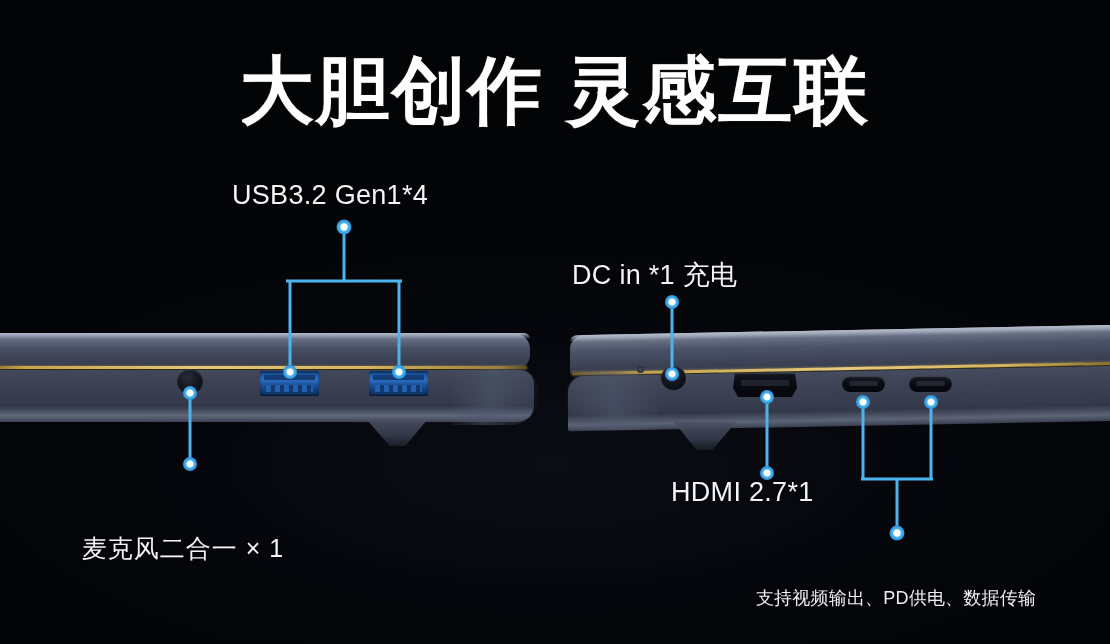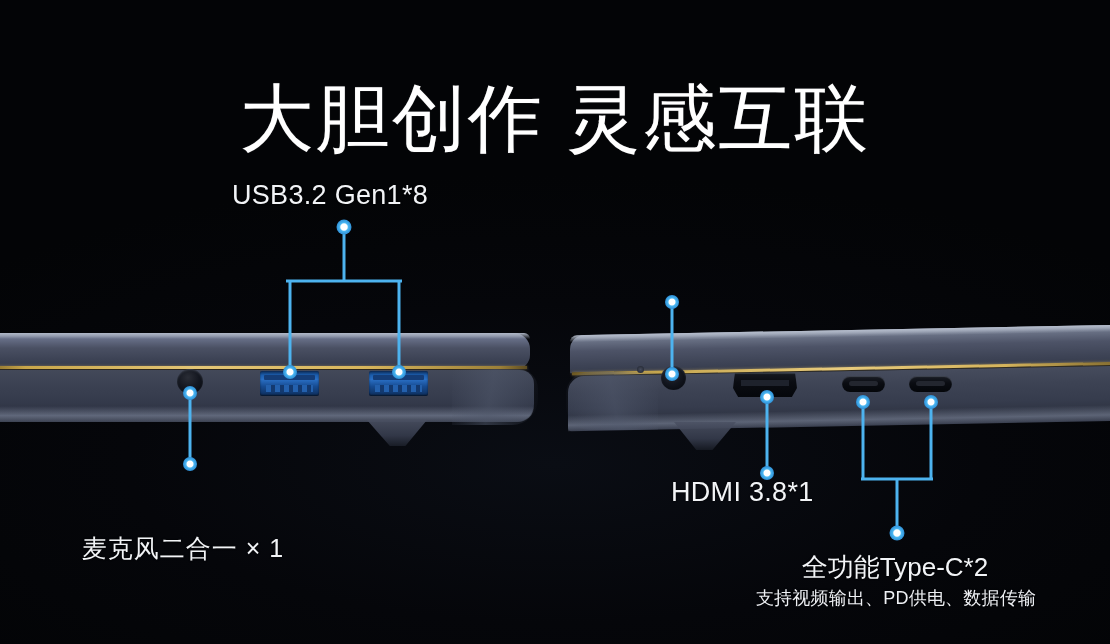--- a/index.html
+++ b/index.html
@@ -19,26 +19,25 @@
     overflow:hidden;
   }
 
   
   .headline {
     position:absolute;
     left:0; top:52px; width:1110px;
     text-align:center;
     color:#ffffff;
     font-size:74px;
-    font-weight:normal;
+    font-weight:bold;
     letter-spacing:2px;
     line-height:1.05;
     white-space:pre;
     text-shadow:0 0 1px rgba(255,255,255,.35);
-    margin-top:28px;
   }
 
   
   .laptop { position:absolute; }
 
   
   #laptop-left { left:-18px; top:325px; width:566px; height:130px; }
 
   .lid-left {
     position:absolute; left:0; top:8px; width:548px; height:36px;
@@ -276,23 +275,23 @@
       <circle cx="672" cy="302" r="7" fill="url(#dotGlow)"></circle>
       <circle cx="672" cy="374" r="7" fill="url(#dotGlow)"></circle>
       <circle cx="767" cy="397" r="7" fill="url(#dotGlow)"></circle>
       <circle cx="767" cy="473" r="7" fill="url(#dotGlow)"></circle>
       <circle cx="863" cy="402" r="7" fill="url(#dotGlow)"></circle>
       <circle cx="931" cy="402" r="7" fill="url(#dotGlow)"></circle>
       <circle cx="897" cy="533" r="7.5" fill="url(#dotGlow)"></circle>
     </g>
   </svg>
 
-  <div class="label" id="label-usb">USB3.2 Gen1*8</div>
-  <div class="label" id="label-hdmi">HDMI 3.8*1</div>
+  <div class="label" id="label-usb">USB3.2 Gen1*4</div>
+  <div class="label" id="label-dc">DC in *1 充电</div>
+  <div class="label" id="label-hdmi">HDMI 2.7*1</div>
 
   <div class="label" id="label-jack">
     <span class="jack-l2">麦克风二合一 × 1</span>
   </div>
 
-  <div class="label" id="label-typec">全功能Type-C*2</div>
   <div class="label" id="label-typec-sub">支持视频输出、PD供电、数据传输</div>
 
 </div>
 
 </body></html>

